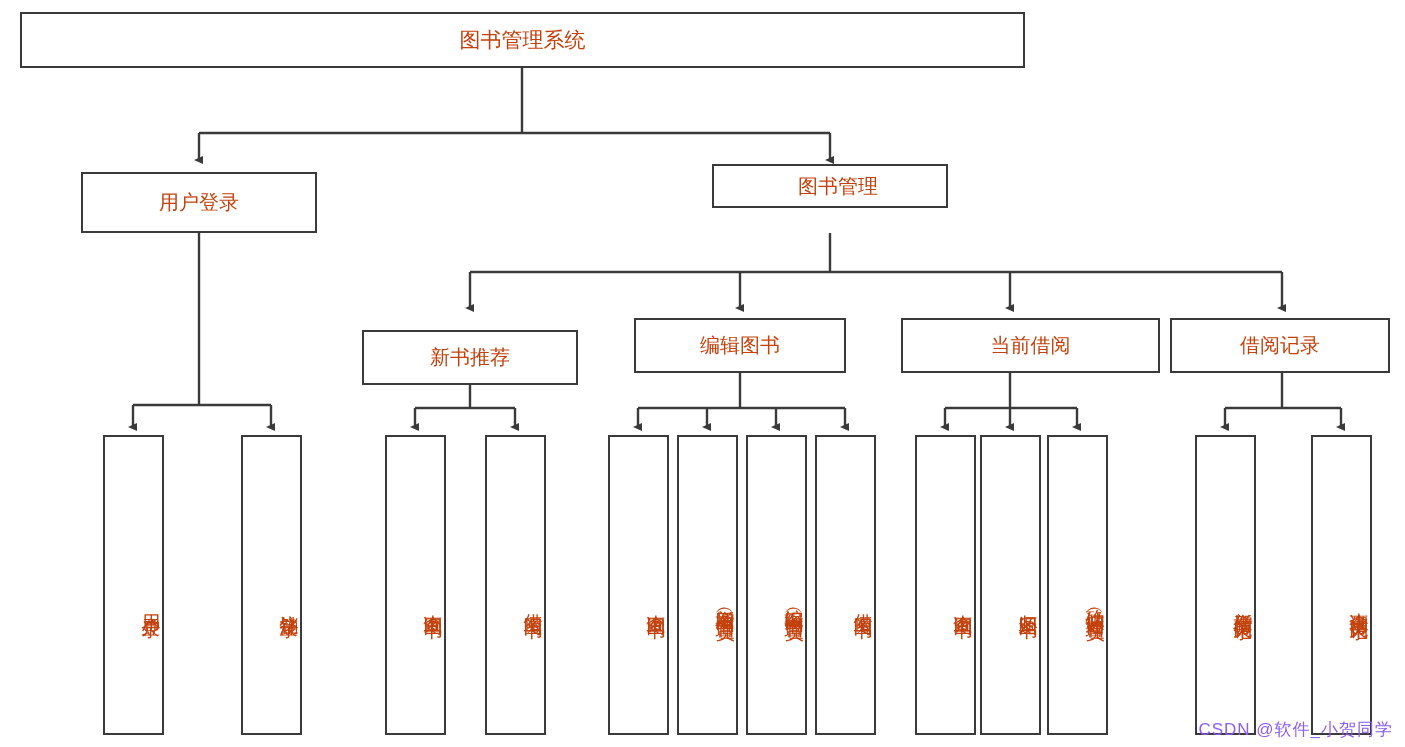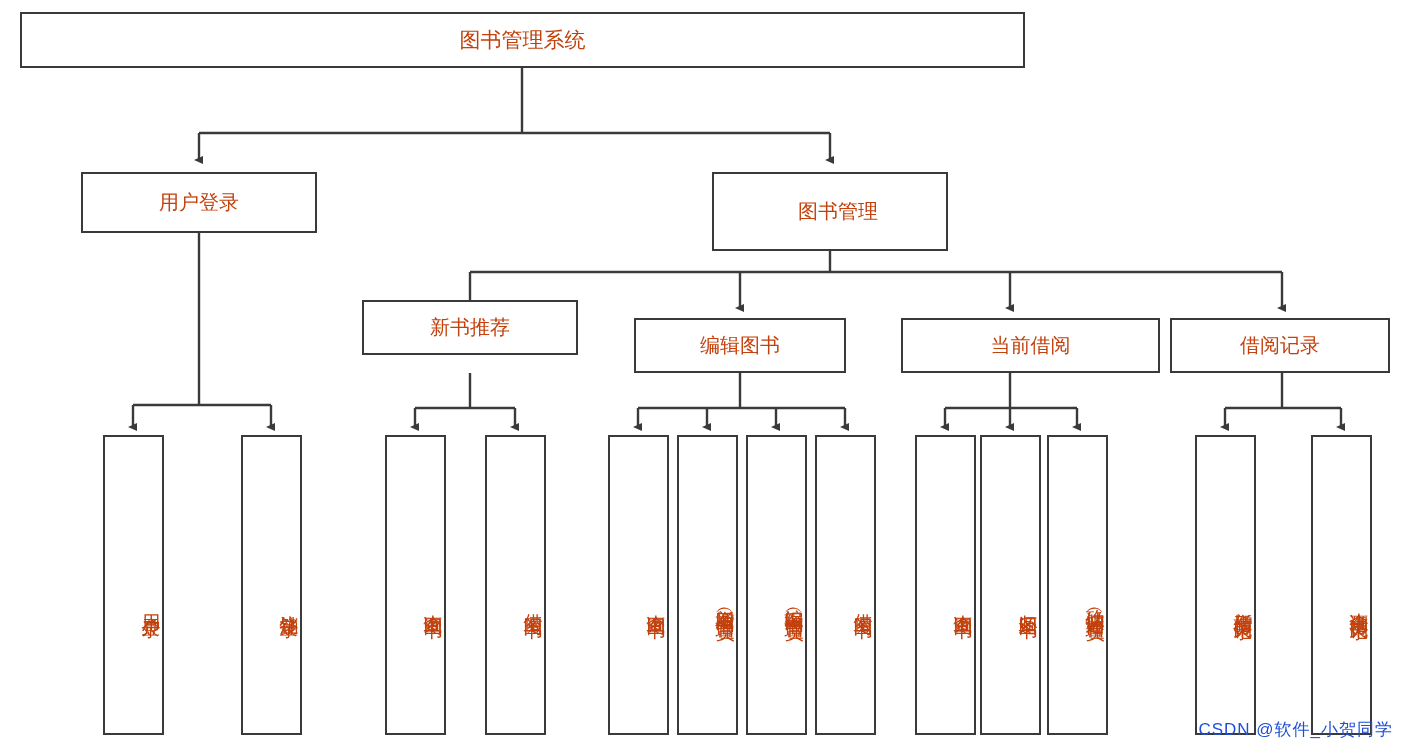--- a/index.html
+++ b/index.html
@@ -49,21 +49,21 @@
     left:0; top:0;
     width:1405px;
     height:747px;
     pointer-events:none;
   }
   .watermark{
     position:absolute;
     right:12px;
     bottom:6px;
     font-size:17px;
-    color:#1d4ed8;
+    color:#8b5cf6;
     letter-spacing:1px;
     white-space:nowrap;
   }
 </style>
 </head>
 <body>
 
 <div id="canvas">
 
   <svg id="edges" viewBox="0 0 1405 747" xmlns="http://www.w3.org/2000/svg">
@@ -116,25 +116,25 @@
     </g>
   </svg>
 
   <div class="node root" style="left:20px;top:12px;width:1005px;height:56px;">
     <span>图书管理系统</span>
   </div>
 
   <div class="node l2" style="left:81px;top:172px;width:236px;height:61px;">
     <span>用户登录</span>
   </div>
-  <div class="node l2" style="left:712px;top:172px;width:236px;height:79px;padding-left:16px;">
+  <div class="node l2" style="left:712px;top:164px;width:236px;height:44px;padding-left:16px;">
     <span>图书管理</span>
   </div>
 
-  <div class="node l3" style="left:362px;top:300px;width:216px;height:55px;">
+  <div class="node l3" style="left:362px;top:330px;width:216px;height:55px;">
     <span>新书推荐</span>
   </div>
   <div class="node l3" style="left:634px;top:318px;width:212px;height:55px;">
     <span>编辑图书</span>
   </div>
   <div class="node l3" style="left:901px;top:318px;width:259px;height:55px;">
     <span>当前借阅</span>
   </div>
   <div class="node l3" style="left:1170px;top:318px;width:220px;height:55px;">
     <span>借阅记录</span>

